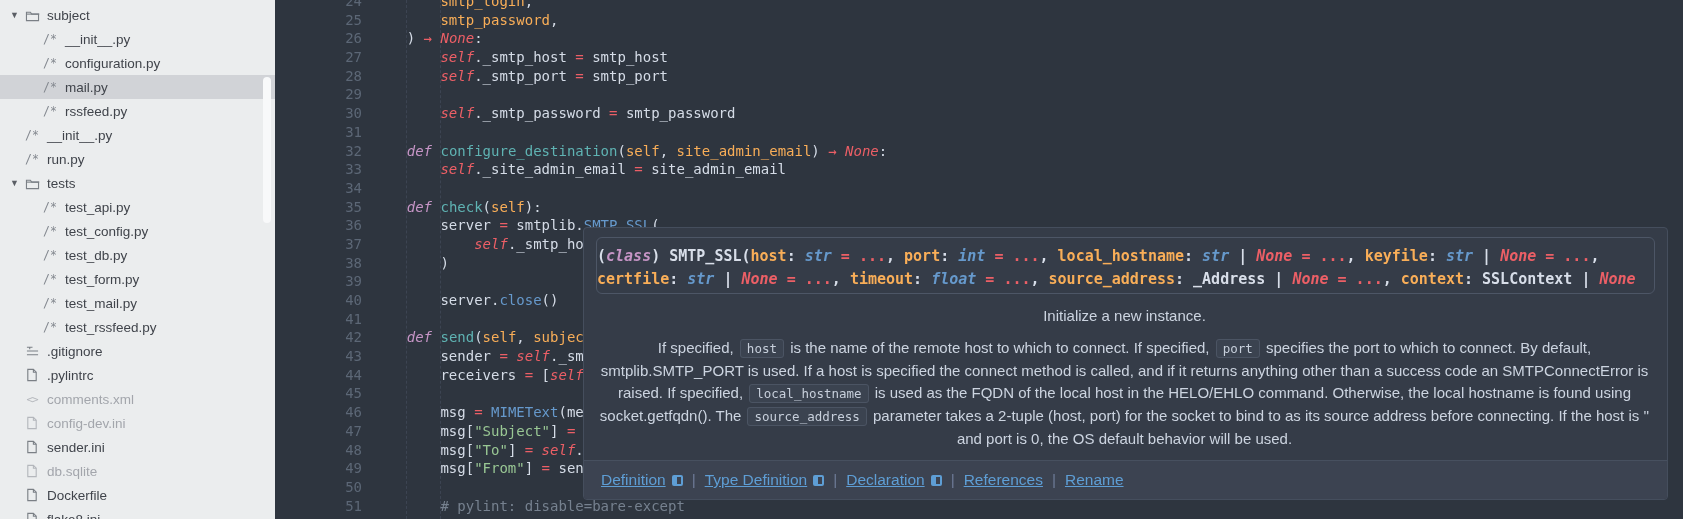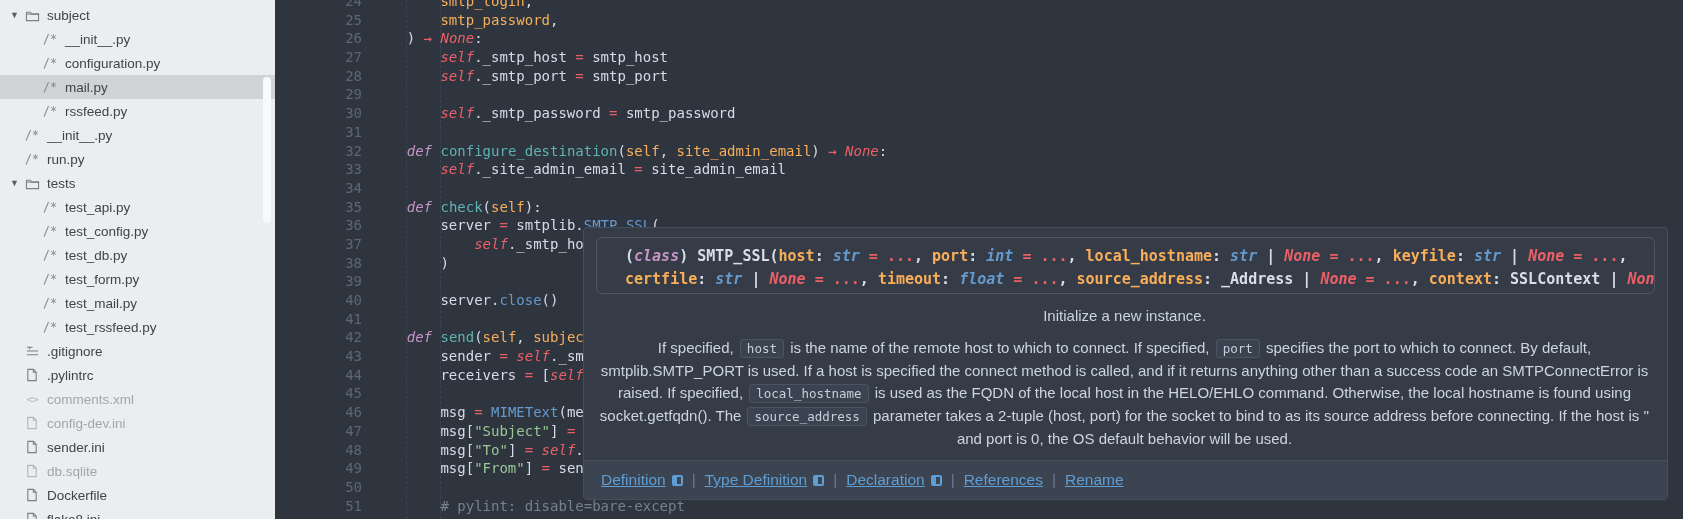--- a/index.html
+++ b/index.html
@@ -45,21 +45,21 @@
   .tok-op { color:#ec5f66; }
   .tok-cn { color:#ec5f66; font-style:italic; }
   .tok-st { color:#99c794; }
   .tok-cm { color:#76818f; }
 
   
   #tooltip { position:absolute; left:583px; top:227px; width:1085px; height:273px;
              background:#353c48; border:1px solid #454e5d; border-radius:4px;
              display:flex; flex-direction:column; overflow:hidden; z-index:5; }
   #sig { margin:9px 12px 2px 12px; border:1px solid #4d5666; border-radius:6px;
-         padding:7px 28px; font-family:"DejaVu Sans Mono", monospace; font-size:15px;
+         padding:7px 0; font-family:"DejaVu Sans Mono", monospace; font-size:15px;
          font-weight:bold; line-height:23px; white-space:pre; color:#d8dee9; overflow:hidden; }
   .sg-tpl { color:#d8dee9; }
   .sg-tkw { color:#c695c6; font-style:italic; }
   .sg-tpa { color:#f9ae58; }
   .sg-tty { color:#6699cc; font-style:italic; }
   .sg-tno { color:#ec5f66; font-style:italic; }
   .sg-top { color:#ec5f66; }
   #tbody { flex:1; padding:9px 14px 0 12px; color:#ccd4e0; font-size:15px; line-height:22px;text-align:center; }
   #tbody p { margin-bottom:10px; }
   .chip { font-family:"DejaVu Sans Mono", monospace; font-size:12.5px; color:#c7cfdb;

